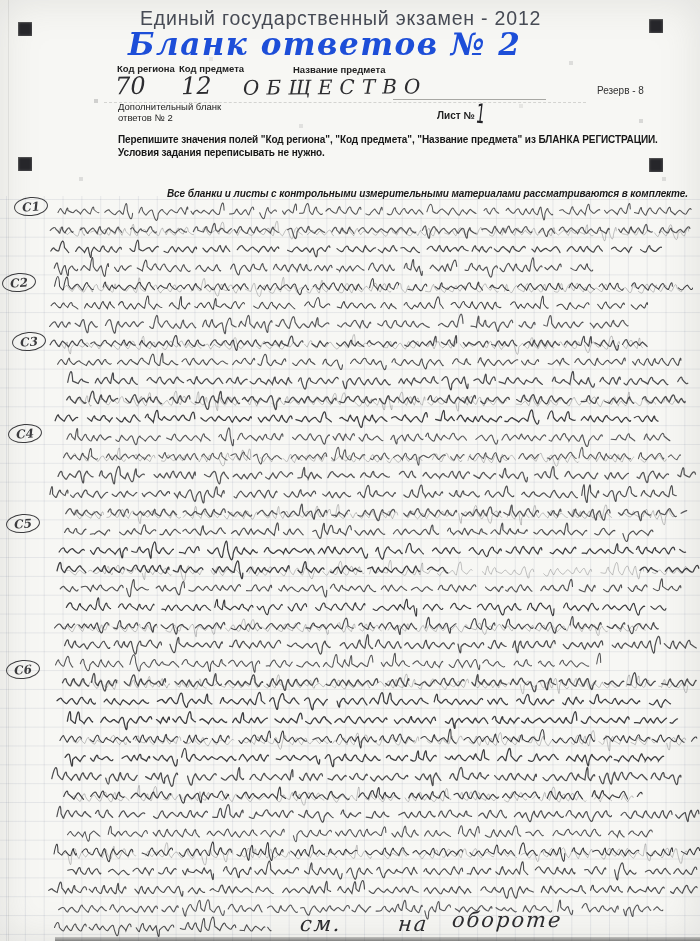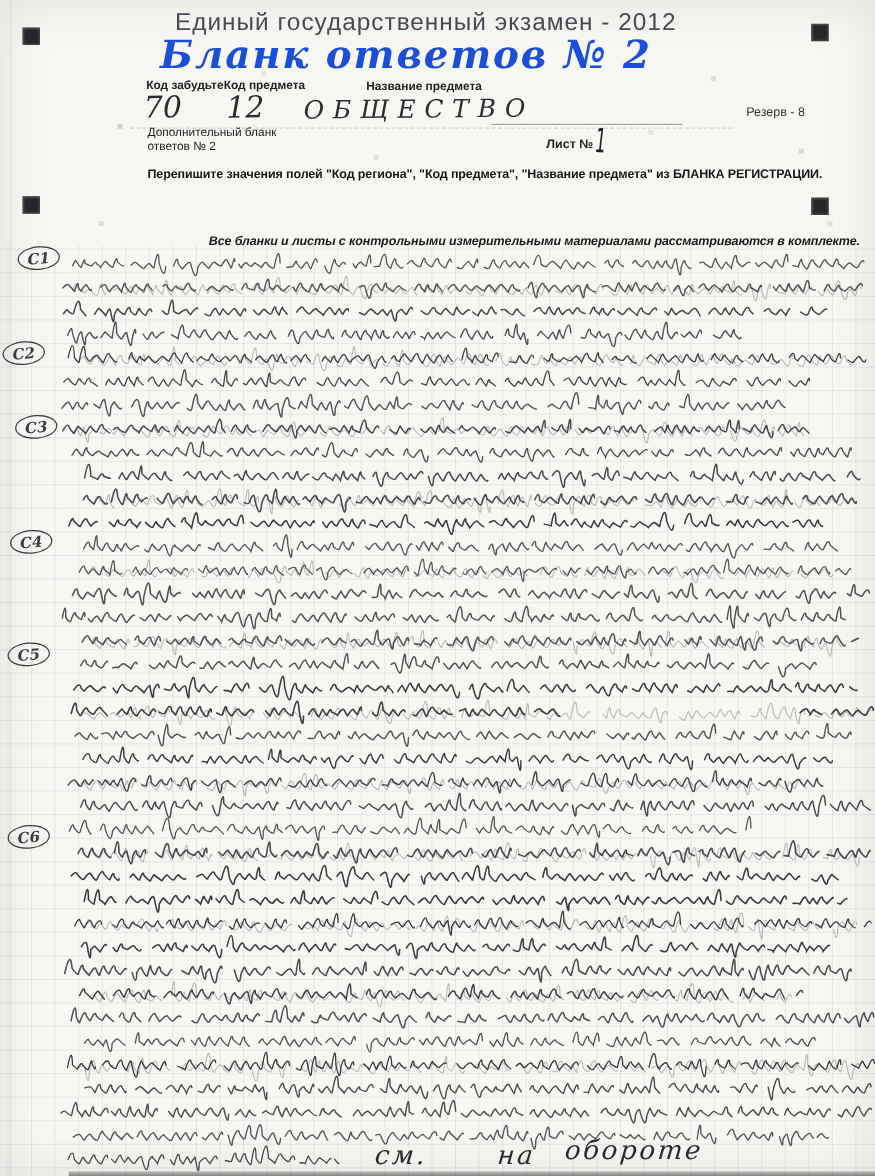--- a/index.html
+++ b/index.html
@@ -61,38 +61,39 @@
   <div class="speckles"></div>
 
   <div class="regmark" style="left:18px;top:22px;"></div>
   <div class="regmark" style="left:649px;top:19px;"></div>
   <div class="regmark" style="left:18px;top:157px;"></div>
   <div class="regmark" style="left:649px;top:158px;"></div>
 
   <div class="exam-header">Единый государственный экзамен - 2012</div>
   <div class="form-title">Бланк ответов № 2</div>
 
-  <div class="fld-label" style="left:117px;top:63px;">Код забудьте</div>
+  <div class="fld-label" style="left:117px;top:63px;">Код региона</div>
   <div class="fld-label" style="left:179px;top:63px;text-align:right;">Код предмета</div>
   <div class="fld-label" style="left:293px;top:64px;">Название предмета</div>
 
   <div class="hw hw-code" style="left:115px;top:72px;">70</div>
   <div class="hw hw-code" style="left:181px;top:72px;">12</div>
   <div class="hw hw-subject" style="left:243px;top:75px;">ОБЩЕСТВО</div>
   <div class="subject-underline"></div>
   <div class="row-dots"></div>
 
   <div class="reserve">Резерв - 8</div>
 
   <div class="additional">Дополнительный бланк ответов № 2</div>
   <div class="sheet-label">Лист №</div>
   <div class="sheet-value hw">1</div>
 
   <div class="instructions">
     <div>Перепишите значения полей "Код региона", "Код предмета", "Название предмета" из БЛАНКА РЕГИСТРАЦИИ.</div>
+    <div>Условия задания переписывать не нужно.</div>
   </div>
   <div class="kit-note">Все бланки и листы с контрольными измерительными материалами рассматриваются в комплекте.</div>
 
   <div class="answer-area">
     <div id="markers">
         <div class="task-marker" style="left: 14px; top: 1px;">С1</div>
         <div class="task-marker" style="left: 2px; top: 77px;">С2</div>
         <div class="task-marker" style="left: 12px; top: 136px;">С3</div>
         <div class="task-marker" style="left: 8px; top: 228px;">С4</div>
         <div class="task-marker" style="left: 6px; top: 318px;">С5</div>

